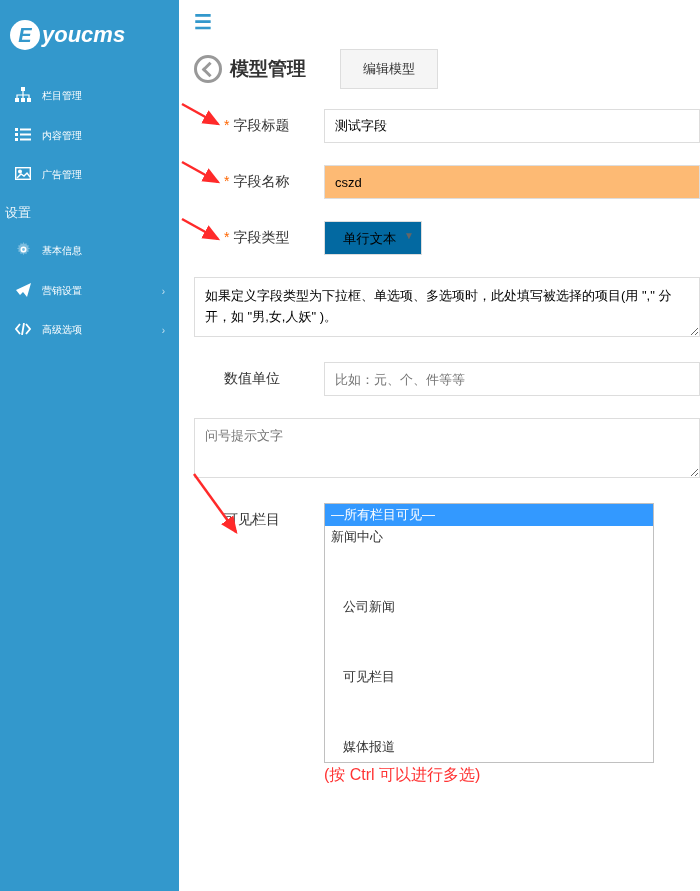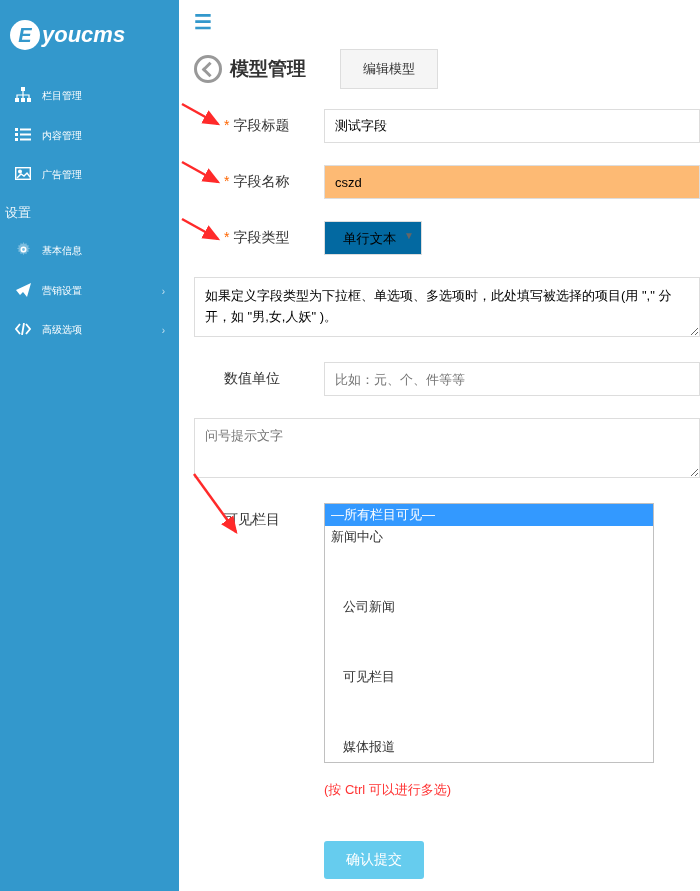--- a/index.html
+++ b/index.html
@@ -34,21 +34,21 @@
 .input { width: 100%; height: 34px; border: 1px solid #ddd; padding: 0 10px; font-size: 13px; }
 .input.yellow { background: #fdba74; }
 .select { height: 34px; border: 1px solid #ddd; padding: 0 24px 0 18px; background: #0369a1; appearance: none; position: relative; }
 .select-wrap { position: relative; display: inline-block; }
 .select-wrap::after { content: "▼"; position: absolute; right: 8px; top: 9px; font-size: 10px; color: #666; pointer-events: none; }
 .textarea { width: 100%; min-height: 60px; border: 1px solid #ddd; padding: 8px 10px; font-size: 13px; line-height: 1.6; resize: vertical; font-family: inherit; }
 .listbox { width: 330px; height: 260px; border: 1px solid #c0c0c0; overflow-y: scroll; background: #fff; }
 .listbox-item { padding: 2px 6px; font-size: 13px; cursor: pointer; }
 .listbox-item.selected { background: #3399ff; color: #fff; }
 .listbox-item.indent1 { padding-left: 18px; margin-top: 48px; }
-.hint-red { color: #ff3333; font-size: 13px; margin-top: 18px; }
+.hint-red { color: #ff3333; font-size: 16px; margin-top: 2px; }
 .submit-btn { background: #66ccee; color: #fff; border: none; border-radius: 3px; padding: 10px 22px; font-size: 14px; cursor: pointer; margin-left: 130px; margin-top: 20px; }
 
 
 .arrow { position: absolute; pointer-events: none; }
 .arrow svg { display: block; }
 </style>
 </head>
 <body>
 
 <div class="sidebar">
@@ -179,21 +179,20 @@
         <div class="listbox-item selected">—所有栏目可见—</div>
         <div class="listbox-item">新闻中心</div>
         <div class="listbox-item indent1">公司新闻</div>
         <div class="listbox-item indent1">可见栏目</div>
         <div class="listbox-item indent1">媒体报道</div>
       </div>
       <div class="hint-red">(按 Ctrl 可以进行多选)</div>
     </div>
   </div>
 
-  <button class="submit-btn">确认提交</button>
 </div>
 
 <div class="arrow" style="left:180px; top:100px;">
   <svg width="45" height="30">
       <defs>
         <marker id="ah1" markerWidth="8" markerHeight="8" refX="6" refY="3" orient="auto">
           <path d="M0,0 L7,3 L0,6 z" fill="#ff2a2a"></path>
         </marker>
       </defs>
       <path d="M2 4 L38 24" stroke="#ff2a2a" stroke-width="2.5" fill="none" marker-end="url(#ah1)"></path>

